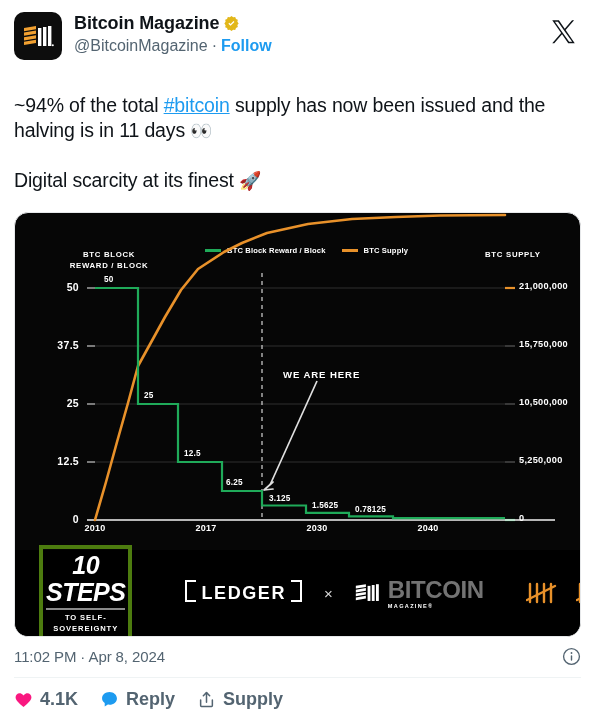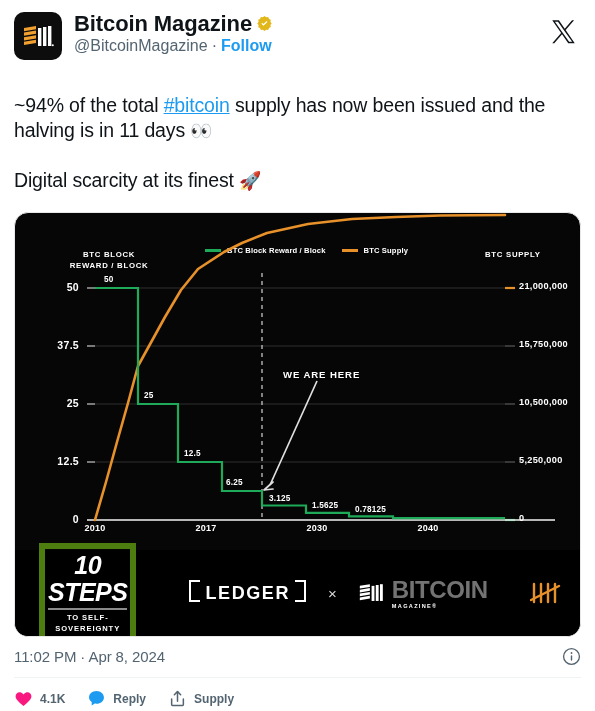--- a/index.html
+++ b/index.html
@@ -25,21 +25,21 @@
     position: relative;
     overflow: hidden;
   }
   .avatar .logo-mark {
     position: absolute; left: 9px; top: 14px;
     width: 31px; height: 21px;
   }
   .ident { margin-left: 12px; padding-top: 1px; }
   .name-row { display: flex; align-items: center; gap: 4px; }
   .display-name {
-    font-size: 22px; font-weight: bold; color: #0f1419;
+    font-size: 18px; font-weight: bold; color: #0f1419;
     letter-spacing: -0.1px; line-height: 21px;
   }
   .verified-badge { width: 17px; height: 17px; display: block; }
   .handle-row { display: flex; align-items: baseline; gap: 4px; margin-top: 2px; }
   .handle { font-size: 16px; color: #536471; line-height: 20px; }
   .dot-sep { font-size: 16px; color: #536471; }
   .follow-link {
     font-size: 16px; color: #1d9bf0; font-weight: bold;
     text-decoration: none; line-height: 20px;
   }
@@ -107,21 +107,21 @@
 
   
   .banner {
     position: absolute; left: 0; bottom: 0;
     width: 567px; height: 86px;
     background: #000;
     display: flex; align-items: center;
   }
   .tensteps {
     margin-left: 24px;
-    border: 6px solid #4d7c0f;
+    border: 4px solid #4d7c0f;
     padding: 3px;
     width: 123px;
   }
   .ts-top {
     color: #fff; font-size: 25px; font-weight: bold; font-style: italic;
     letter-spacing: -0.5px; text-align: center; line-height: 27px;
     font-family: "Liberation Sans", sans-serif;
   }
   .ts-bot {
     border-top: 2px solid #8a8a8a; margin-top: 2px; padding-top: 2px;
@@ -148,21 +148,21 @@
   .meta-row {
     margin-top: 10px; display: flex; align-items: center;
     justify-content: space-between;
     padding-bottom: 11px;
   }
   .timestamp { font-size: 15px; color: #536471; letter-spacing: -0.1px; }
   .info-icon { width: 19px; height: 19px; }
   .divider { height: 1px; background: #eff3f4; width: 567px; }
   .actions { display: flex; align-items: center; gap: 22px; padding-top: 11px; }
   .action { display: flex; align-items: center; gap: 7px; }
-  .action-label { font-size: 12px; font-weight: bold; color: #536471; }
+  .action-label { font-size: 18px; font-weight: bold; color: #536471; }
 </style>
 </head>
 <body>
 
 <div class="tweet-card">
 
   <div class="tw-header">
 
     <div class="avatar">
       <svg class="logo-mark" viewBox="0 0 31 21">

